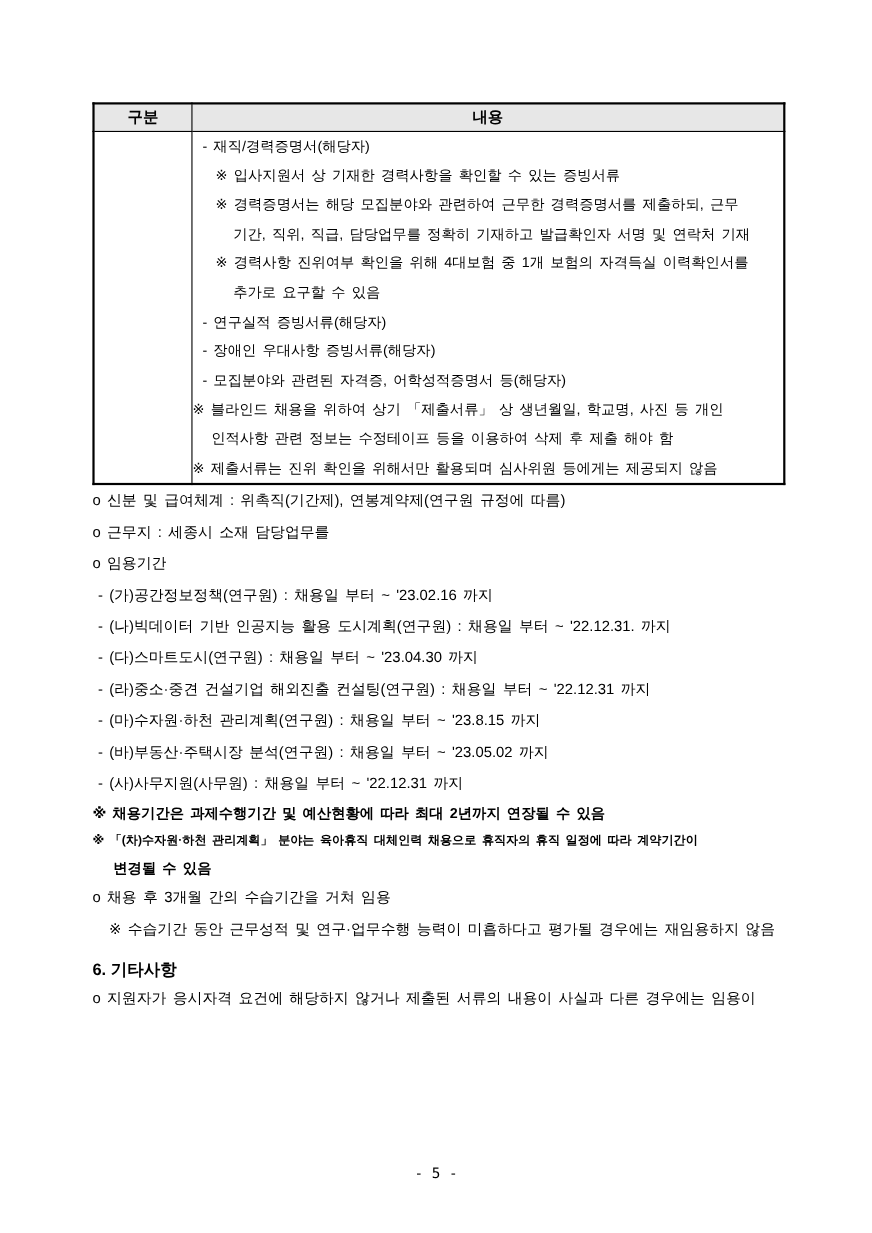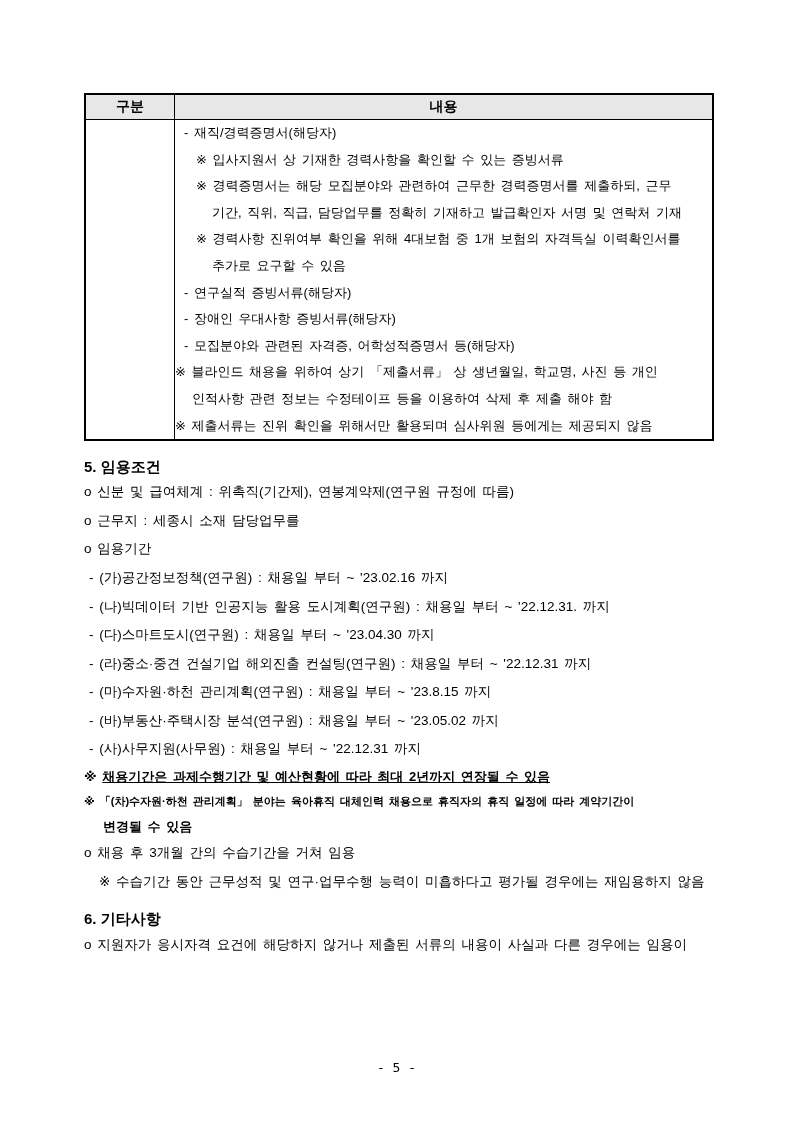--- a/index.html
+++ b/index.html
@@ -70,21 +70,21 @@
   }
   .s-bullet   { padding-left: 0; }
   .s-dash     { padding-left: 5px; }
   .s-subnote  { padding-left: 15px; }
   .s-boldu, .s-bold, .s-boldcont {
     font-weight: bold;
     line-height: 25px;
     height: 25px;
   }
   .s-boldu { font-size: 13px; }
-  .s-boldu .u { text-decoration: underline; }
+  .s-boldu .u { }
   .s-bold  { font-size: 11px; }
   .s-boldcont { font-size: 13px; padding-left: 19px; }
   .s6-line {
     font-size: 13.5px;
     line-height: 30px;
     height: 30px;
     white-space: nowrap;
     word-spacing: 2px;
     overflow: hidden;
   }
@@ -124,21 +124,20 @@
         <div class="tl ind-dash">- 장애인 우대사항 증빙서류(해당자)</div>
         <div class="tl ind-dash">- 모집분야와 관련된 자격증, 어학성적증명서 등(해당자)</div>
         <div class="tl ind-top">※ 블라인드 채용을 위하여 상기 「제출서류」 상 생년월일, 학교명, 사진 등 개인</div>
         <div class="tl ind-topcont">인적사항 관련 정보는 수정테이프 등을 이용하여 삭제 후 제출 해야 함</div>
         <div class="tl ind-top">※ 제출서류는 진위 확인을 위해서만 활용되며 심사위원 등에게는 제공되지 않음</div>
       </td>
     </tr>
   </tbody>
     </table>
 
-  <div class="section-title">5. 임용조건</div>
 
   <div class="sec5">
     <div class="s-line s-bullet">o 신분 및 급여체계 : 위촉직(기간제), 연봉계약제(연구원 규정에 따름)</div>
     <div class="s-line s-bullet">o 근무지 : 세종시 소재 담당업무를</div>
     <div class="s-line s-bullet">o 임용기간</div>
     <div class="s-line s-dash">- (가)공간정보정책(연구원) : 채용일 부터 ~ '23.02.16 까지</div>
     <div class="s-line s-dash">- (나)빅데이터 기반 인공지능 활용 도시계획(연구원) : 채용일 부터 ~ '22.12.31. 까지</div>
     <div class="s-line s-dash">- (다)스마트도시(연구원) : 채용일 부터 ~ '23.04.30 까지</div>
     <div class="s-line s-dash">- (라)중소·중견 건설기업 해외진출 컨설팅(연구원) : 채용일 부터 ~ '22.12.31 까지</div>
     <div class="s-line s-dash">- (마)수자원·하천 관리계획(연구원) : 채용일 부터 ~ '23.8.15 까지</div>

